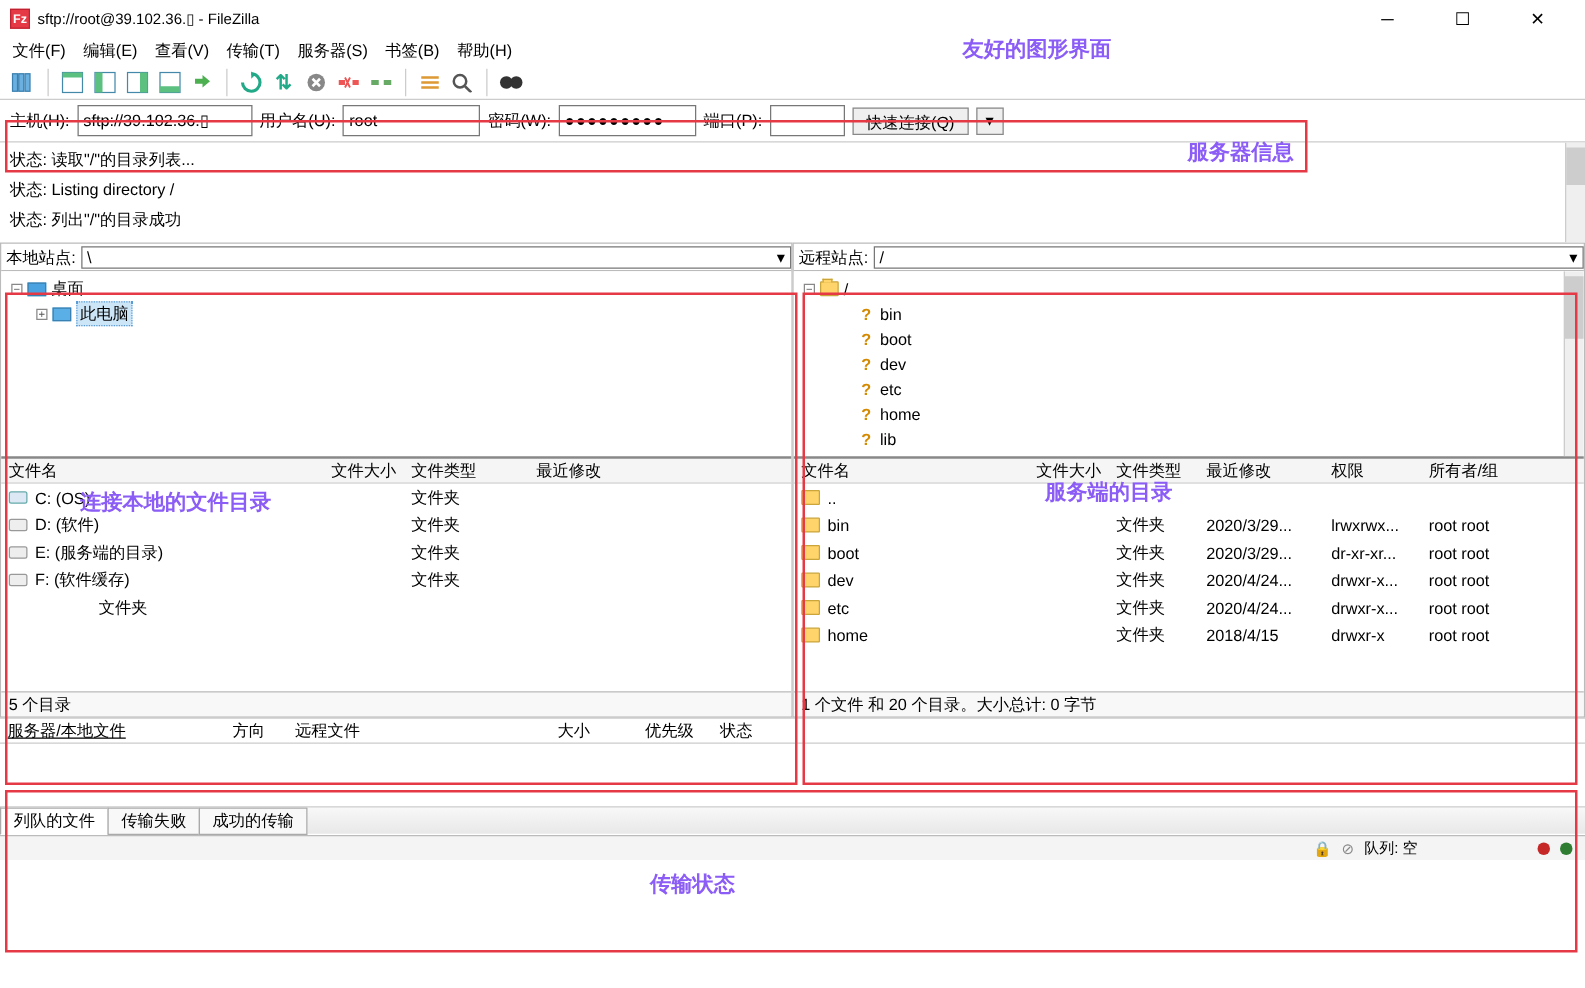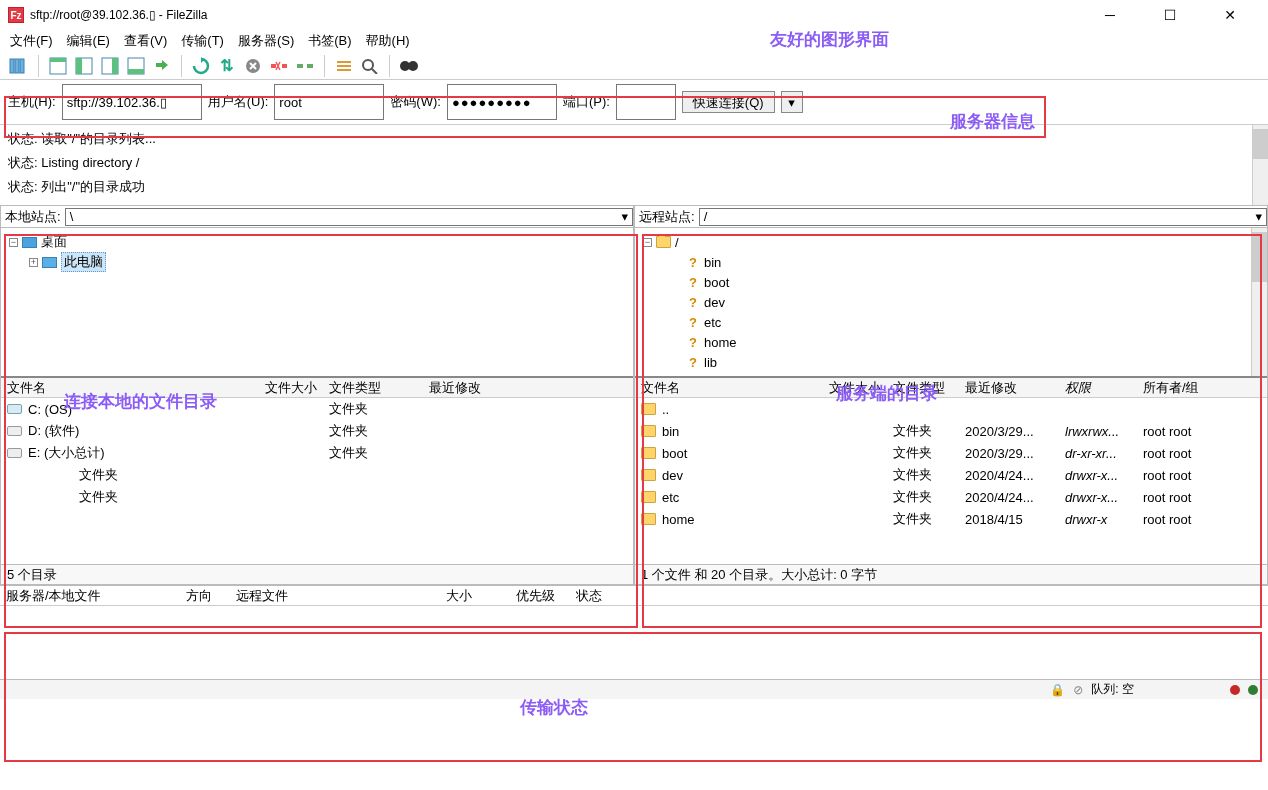--- a/index.html
+++ b/index.html
@@ -9,21 +9,21 @@
   .title-text { flex: 1; font-size: 12px; }
   .win-btns { display: flex; gap: 20px; padding-right: 10px;}
   .win-btn { width: 40px; height: 24px; display: flex; align-items: center; justify-content: center; font-size: 14px; }
   .menu-bar { height: 22px; padding: 0 10px; display: flex; align-items: center; gap: 14px; font-size: 13px; }
   .menu-item { white-space: nowrap; }
   .toolbar { height: 28px; padding: 2px 8px; display: flex; align-items: center; gap: 4px; border-bottom: 1px solid #ccc;}
   .tb-sep { width: 1px; height: 22px; background: #ccc; margin: 0 4px; }
   .tb-btn { width: 22px; height: 22px; display:inline-flex; align-items:center; justify-content:center; font-size:16px; }
   .conn-bar { padding: 4px 8px; display: flex; align-items: center; gap: 6px; border-bottom: 1px solid #ccc; font-size: 13px;}
   .conn-bar label { white-space: nowrap; }
-  .conn-bar input[type=text], .conn-bar input[type=password] { border: 1px solid #777; padding: 1px 4px; font-size: 13px; height: 36px; font-family: inherit; }
+  .conn-bar input[type=text], .conn-bar input[type=password] { border: 1px solid #777; padding: 1px 4px; font-size: 13px; height: 25px; font-family: inherit; }
   .btn { border: 1px solid #888; background: #efefef; padding: 2px 10px; font-size: 13px; height: 22px; font-family: inherit; }
   .dd-btn { border: 1px solid #888; background: #efefef; width: 22px; height: 22px; display:inline-flex; align-items:center; justify-content:center;}
   .annot { position: absolute; color: #8b5cf6; font-size: 17px; font-weight: 700; pointer-events:none; z-index:50;}
   .redbox { position: absolute; border: 2px solid #e63946; pointer-events: none; z-index: 40;}
   .log-pane { height: 80px; overflow-y: auto; padding: 2px 8px; font-size: 13px; position:relative; }
   .log-line { line-height: 24px; }
   .main-split { display: flex; height: 380px; }
   .col { width: 50%; display: flex; flex-direction: column; border: 1px solid #bbb; }
   .site-bar { height: 22px; display: flex; align-items: center; border-bottom: 1px solid #bbb; font-size:13px; padding-left:4px;}
   .site-bar span { white-space: nowrap; text-align: right; }
@@ -51,23 +51,23 @@
   .xfer-tabs { display:flex; height:22px; align-items:center; border-top:1px solid #ccc; background:linear-gradient(#f8f8f8,#e8e8e8); font-size:13px;}
   .xfer-tab { border:1px solid #aaa; padding:1px 10px; margin-right:-1px; background:#f8f8f8;}
   .xfer-tab.active { background:#fff; border-bottom-color:#fff;}
   .bottom-bar { height:20px; border-top:1px solid #bbb; display:flex; justify-content:flex-end; align-items:center; padding:0 10px; gap:8px; font-size:12px; background:#f4f4f4;}
   .dot { width:10px; height:10px; border-radius:50%; display:inline-block;}
   .sel { background:#cde6f7; border:1px dotted #5a9bd5; padding:0 2px;}
   svg { display:block;}
   
   .lc-name{width:250px;} .lc-size{width:72px; text-align:right;} .lc-type{width:100px;} .lc-mod{flex:1;}
   
-  .rc-name{width:180px;} .rc-size{width:72px; text-align:right;} .rc-type{width:72px;} .rc-mod{width:100px;} .rc-perm{width:78px;font-style:italic;} .rc-own{flex:1;}
+  .rc-name{width:180px;} .rc-size{width:72px; text-align:right;} .rc-type{width:72px;} .rc-mod{width:100px;} .rc-perm{width:78px;} .rc-own{flex:1;}
   
-  .x-srv{width:180px;} .x-dir{width:50px;} .x-rem{width:210px;} .x-size{width:70px;} .x-pri{width:60px;} .x-stat{flex:1;font-family:Liberation Mono, monospace;}
+  .x-srv{width:180px;text-decoration:underline;} .x-dir{width:50px;} .x-rem{width:210px;} .x-size{width:70px;} .x-pri{width:60px;} .x-stat{flex:1;font-family:Liberation Mono, monospace;}
   .scroll-stub { position:absolute; right:0; top:0; width:16px; height:100%; background:#efefef; border-left:1px solid #ccc;}
   .scroll-thumb { background:#cdcdcd; width:100%;}
 </style>
 </head>
 <body>
 
 <div class="title-bar">
   <span class="app-icon">Fz</span>
   <span class="title-text">sftp://root@39.102.36.▯ - FileZilla</span>
   <div class="win-btns">
@@ -241,27 +241,31 @@
             <span class="drive-ico"></span>
             <span>D: (软件)</span>
           </div>
           <div class="lc-size"></div>
           <div class="lc-type">文件夹</div>
           <div class="lc-mod"></div>
         </div>
         <div class="file-row">
           <div class="lc-name c-name">
             <span class="drive-ico"></span>
-            <span>E: (大小总计)</span>
+            <span>E: (服务端的目录)</span>
           </div>
           <div class="lc-size"></div>
           <div class="lc-type">文件夹</div>
           <div class="lc-mod"></div>
         </div>
         <div class="file-row">
+          <div class="lc-name c-name">
+            <span class="drive-ico"></span>
+            <span>F: (软件缓存)</span>
+          </div>
           <div class="lc-size"></div>
           <div class="lc-type">文件夹</div>
           <div class="lc-mod"></div>
         </div>
         <div class="file-row">
           <div class="lc-size"></div>
           <div class="lc-type">文件夹</div>
           <div class="lc-mod"></div>
         </div>
       </div>
@@ -399,20 +403,25 @@
 <div class="xfer-pane">
   <div class="xfer-hdr">
     <div class="x-srv">服务器/本地文件</div>
     <div class="x-dir">方向</div>
     <div class="x-rem">远程文件</div>
     <div class="x-size">大小</div>
     <div class="x-pri">优先级</div>
     <div class="x-stat">状态</div>
   </div>
   <div class="xfer-body"></div>
+  <div class="xfer-tabs">
+    <div class="xfer-tab active">列队的文件</div>
+    <div class="xfer-tab">传输失败</div>
+    <div class="xfer-tab">成功的传输</div>
+  </div>
 </div>
 
 <div class="bottom-bar">
   <span>🔒</span>
   <span style="color:#888">⊘</span>
   <span>队列: 空</span>
   <span style="width:80px"></span>
   <span class="dot" style="background:#c62828"></span>
   <span class="dot" style="background:#2e7d32"></span>
 </div>

